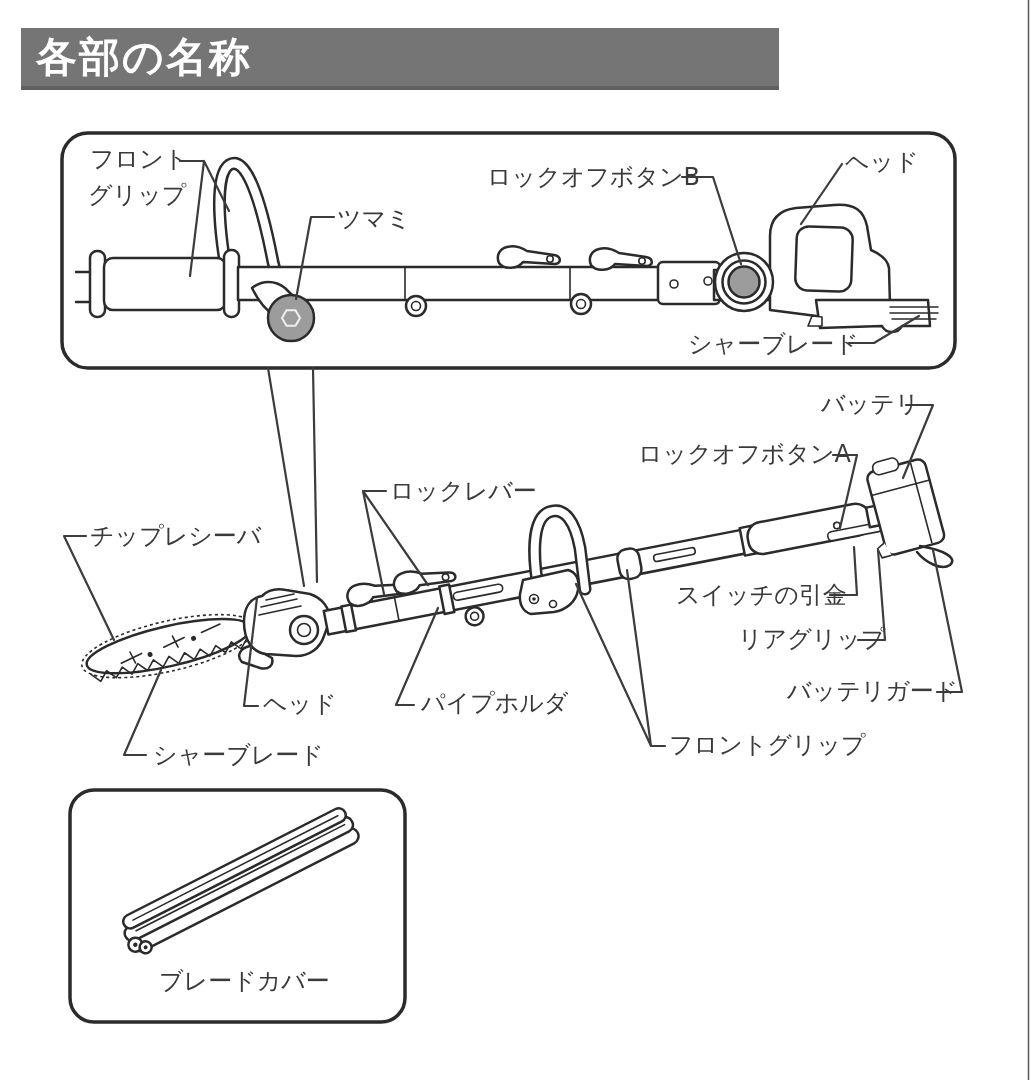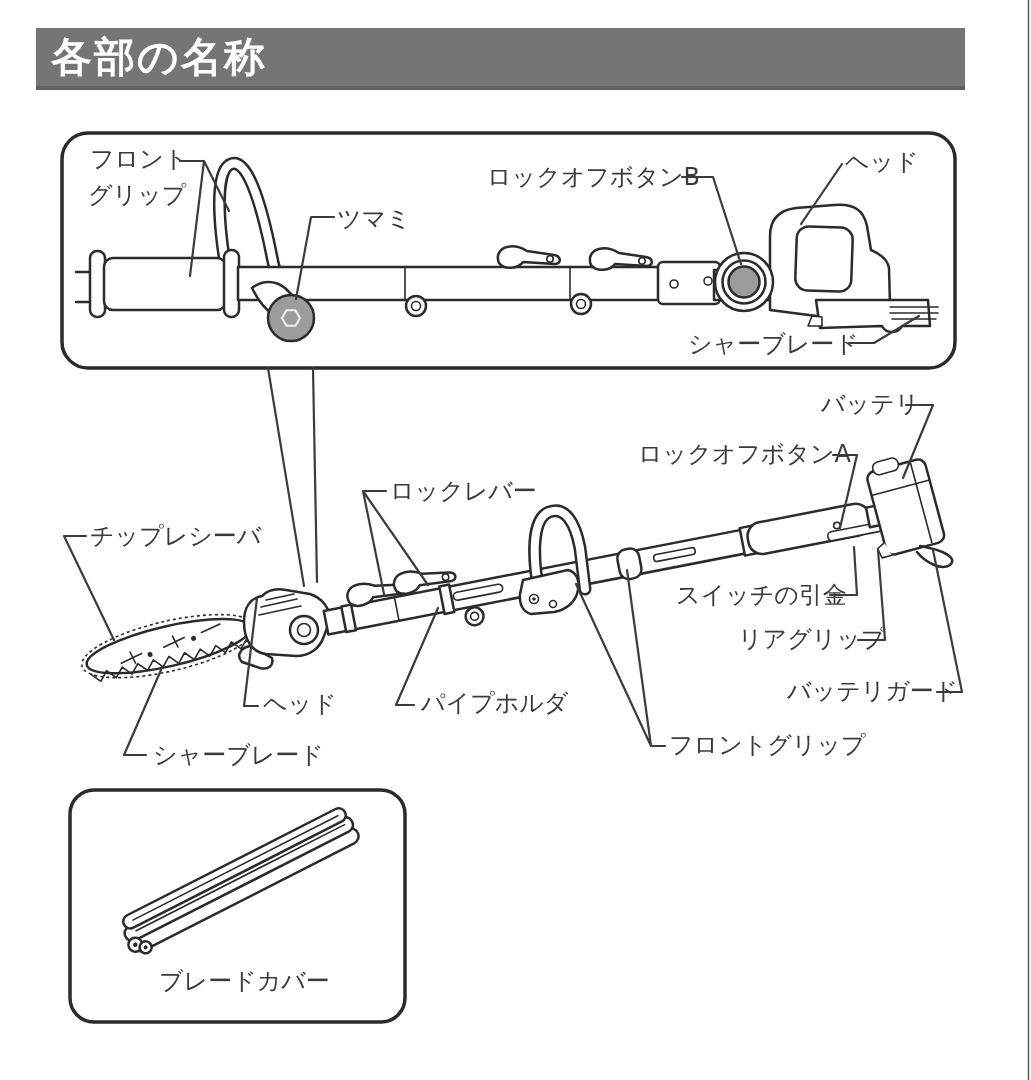--- a/index.html
+++ b/index.html
@@ -1,18 +1,18 @@
 <!DOCTYPE html>
 <html lang="ja" style="--header-bg: #757575; --header-text: #ffffff; --line: #2b2b2b; --leader: #3c3c3c; --label: #3a3a3a; --knob-gray: #9c9c9c; --page-bg: #ffffff; --page-edge: #555555;"><head>
 <meta charset="utf-8">
 <style>
   html,body{margin:0;padding:0;background:#fff;}
   .page{position:relative;width:1031px;height:1080px;background:var(--page-bg,#fff);overflow:hidden;
         font-family:"DejaVu Sans",sans-serif;}
-  .header{position:absolute;left:36px;top:28px;width:929px;height:58px;
+  .header{position:absolute;left:21px;top:28px;width:758px;height:58px;
           background:var(--header-bg,#757575);border-bottom:4px solid #616161;
           display:flex;align-items:center;}
   .header span{color:var(--header-text,#fff);font-size:41px;font-weight:bold;
                padding-left:15px;letter-spacing:2px;}
   svg{position:absolute;left:0;top:0;}
   .o   {fill:#fff;stroke:var(--line,#2b2b2b);stroke-width:2.5;stroke-linejoin:round;}
   .ln  {fill:none;stroke:var(--line,#2b2b2b);stroke-width:2.5;stroke-linecap:round;stroke-linejoin:round;}
   .sw1 {stroke-width:1.6;}
   .box {fill:#fff;stroke:var(--line,#2b2b2b);stroke-width:3.5;}
   .gray{fill:var(--knob-gray,#9c9c9c);stroke:var(--line,#2b2b2b);stroke-width:2.5;}

